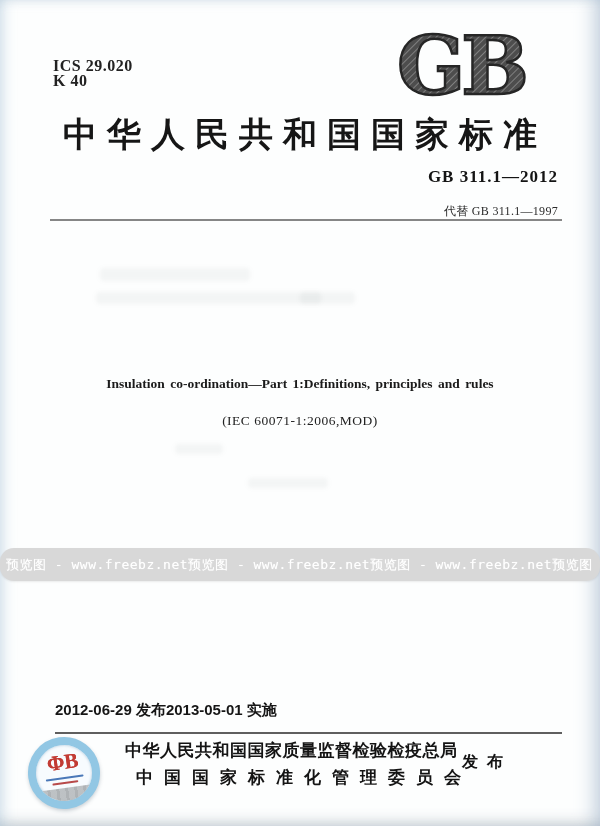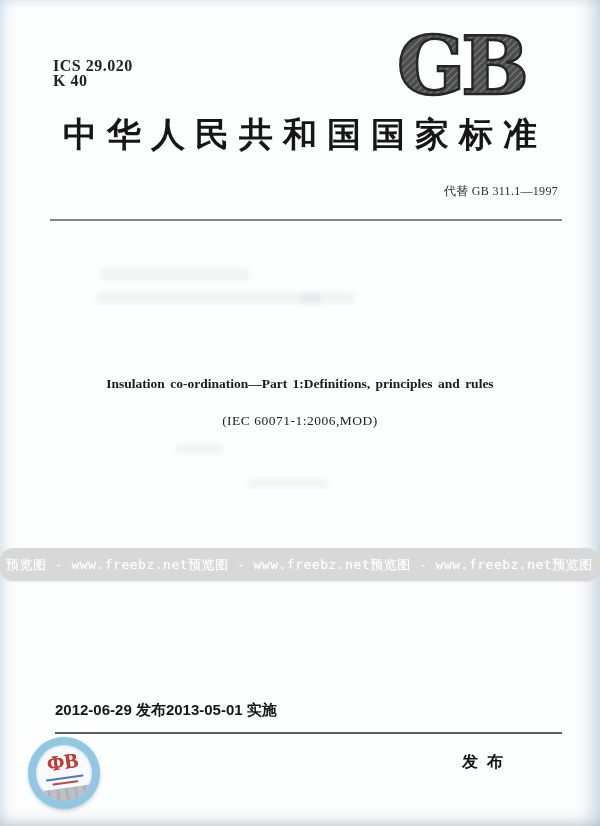--- a/index.html
+++ b/index.html
@@ -171,20 +171,21 @@
           <line x1="0" y1="0" x2="0" y2="5" stroke="#8d8d8d" stroke-width="1.6"></line>
         </pattern>
       </defs>
       <text x="78" y="68" text-anchor="middle" font-family="'DejaVu Serif', serif" font-size="80" font-weight="bold" letter-spacing="-4" fill="url(#hatch)" stroke="#262626" stroke-width="2.5">GB</text>
     </svg>
   </div>
 
   <div class="std-heading">中华人民共和国国家标准</div>
 
   <div class="std-number-block">
+    <div class="std-number">GB 311.1—2012</div>
     <div class="std-replaces">代替 GB 311.1—1997</div>
   </div>
 
   <hr class="rule-top">
 
   <div class="smudge s1"></div>
   <div class="smudge s2"></div>
   <div class="smudge s3"></div>
   <div class="smudge s4"></div>
   <div class="smudge s5"></div>
@@ -212,16 +213,20 @@
 
   <hr class="rule-bottom">
 
   <div class="publisher-block">
     <div class="seal">
       <span class="seal-emblem">ΦB</span>
       <span class="seal-line seal-line-blue"></span>
       <span class="seal-line seal-line-red"></span>
       <span class="seal-band"></span>
     </div>
+    <div class="pub-lines">
+      <div class="pub-line1">中华人民共和国国家质量监督检验检疫总局</div>
+      <div class="pub-line2">中国国家标准化管理委员会</div>
+    </div>
     <div class="publish-label">发布</div>
   </div>
 
 </div>
 
 </body></html>

